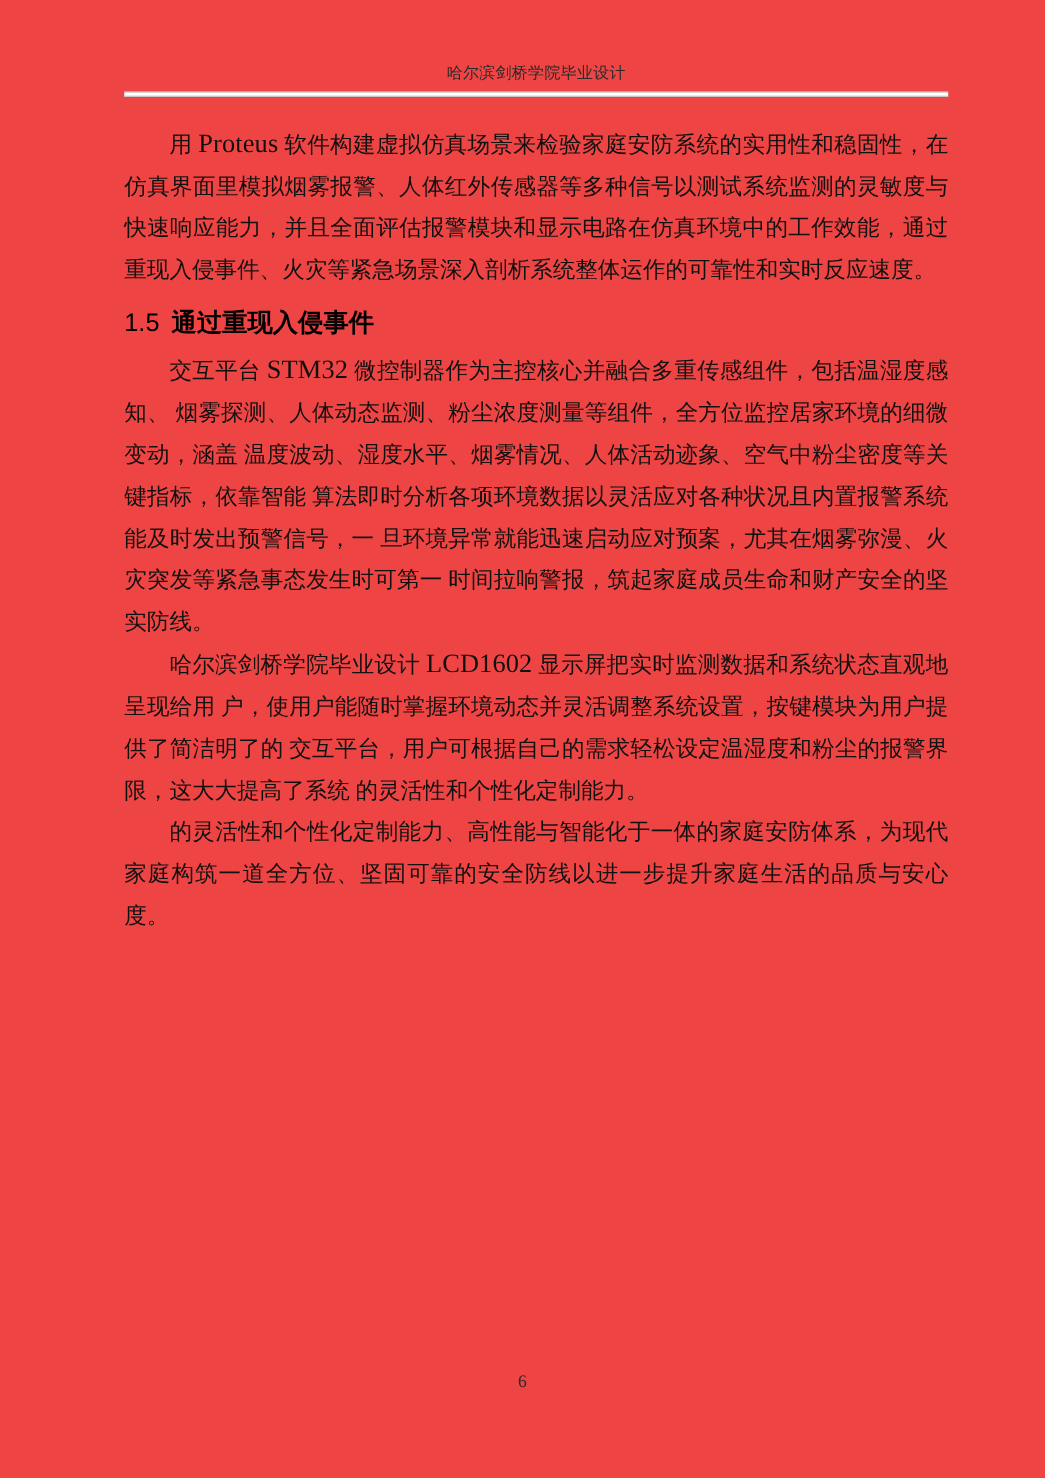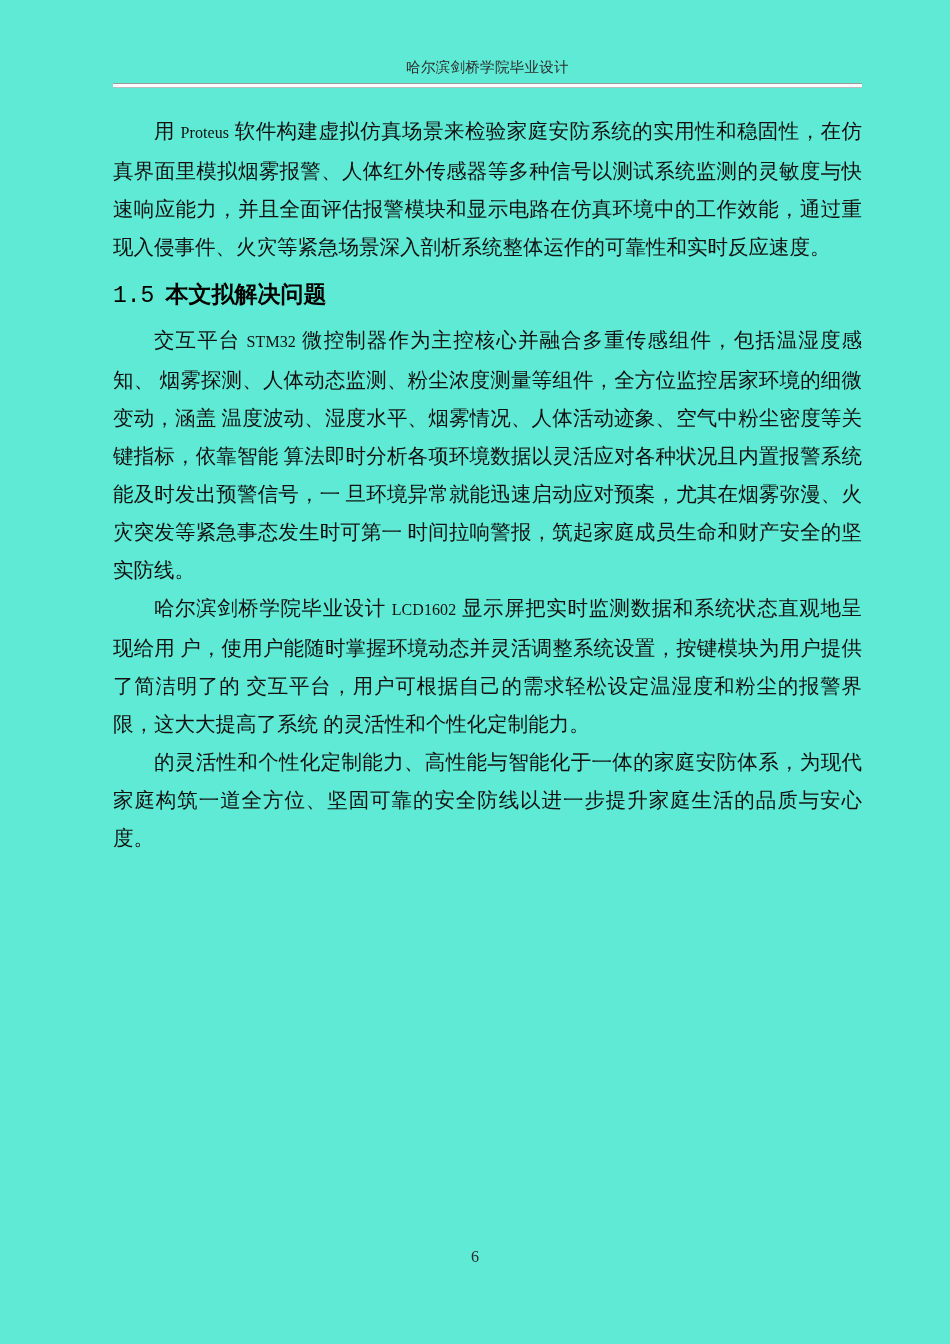--- a/index.html
+++ b/index.html
@@ -9,21 +9,21 @@
   }
   body {
     font-family: "Liberation Serif", "DejaVu Serif", serif;
     color: #000000;
     -webkit-font-smoothing: antialiased;
   }
   .page {
     position: relative;
     width: 950px;
     height: 1344px;
-    background: #5eead4;
+    background: #ef4444;
     box-sizing: border-box;
     overflow: hidden;
     padding-left: 16px;
   }
 
   
   .page-header {
     position: absolute;
     left: 113px;
     top: 58px;
@@ -60,36 +60,36 @@
     text-align: justify;
     text-justify: inter-ideograph;
     text-indent: 41px;
     word-break: break-all;
     color: #111111;
   }
 
   
   .lat {
     font-family: "Liberation Serif", "DejaVu Serif", serif;
-    font-size: 16px;
+    font-size: 24px;
     letter-spacing: 0.1px;
     margin-top: 37px;
   }
 
   h2.section-heading {
     margin: 9px 0 6px 0;
     font-family: "Liberation Sans", "DejaVu Sans", sans-serif;
     font-weight: bold;
     font-size: 23px;
     line-height: 38px;
     text-indent: 0;
     color: #000000;
   }
   h2.section-heading .num {
-    font-family: Liberation Mono, monospace;
+    font-family: Liberation Sans, sans-serif;
     font-weight: normal;
     font-size: 23px;
   }
   h2.section-heading .gap {
     display: inline-block;
     width: 11px;
   }
 
   
   .page-number {
@@ -110,21 +110,21 @@
 
   <div class="page-header">
     <div class="page-header-text">哈尔滨剑桥学院毕业设计</div>
     <div class="page-header-rule"></div>
   </div>
 
   <div class="body-col">
 
     <p class="para"><span>用 </span><span class="lat">Proteus</span><span> 软件构建虚拟仿真场景来检验家庭安防系统的实用性和稳固性，在仿真界面里模拟烟雾报警、人体红外传感器等多种信号以测试系统监测的灵敏度与快速响应能力，并且全面评估报警模块和显示电路在仿真环境中的工作效能，通过重现入侵事件、火灾等紧急场景深入剖析系统整体运作的可靠性和实时反应速度。</span></p>
 
-    <h2 class="section-heading"><span class="num">1.5</span><span class="gap"></span><span>本文拟解决问题</span></h2>
+    <h2 class="section-heading"><span class="num">1.5</span><span class="gap"></span><span>通过重现入侵事件</span></h2>
 
 
     <p class="para"><span>交互平台 </span><span class="lat">STM32</span><span> 微控制器作为主控核心并融合多重传感组件，包括温湿度感知、 烟雾探测、人体动态监测、粉尘浓度测量等组件，全方位监控居家环境的细微变动，涵盖 温度波动、湿度水平、烟雾情况、人体活动迹象、空气中粉尘密度等关键指标，依靠智能 算法即时分析各项环境数据以灵活应对各种状况且内置报警系统能及时发出预警信号，一 旦环境异常就能迅速启动应对预案，尤其在烟雾弥漫、火灾突发等紧急事态发生时可第一 时间拉响警报，筑起家庭成员生命和财产安全的坚实防线。</span></p>
 
     <p class="para"><span>哈尔滨剑桥学院毕业设计 </span><span class="lat">LCD1602</span><span> 显示屏把实时监测数据和系统状态直观地呈现给用 户，使用户能随时掌握环境动态并灵活调整系统设置，按键模块为用户提供了简洁明了的 交互平台，用户可根据自己的需求轻松设定温湿度和粉尘的报警界限，这大大提高了系统 的灵活性和个性化定制能力。</span></p>
 
     <p class="para">的灵活性和个性化定制能力、高性能与智能化于一体的家庭安防体系，为现代家庭构筑一道全方位、坚固可靠的安全防线以进一步提升家庭生活的品质与安心度。</p>
 
   </div>
 

